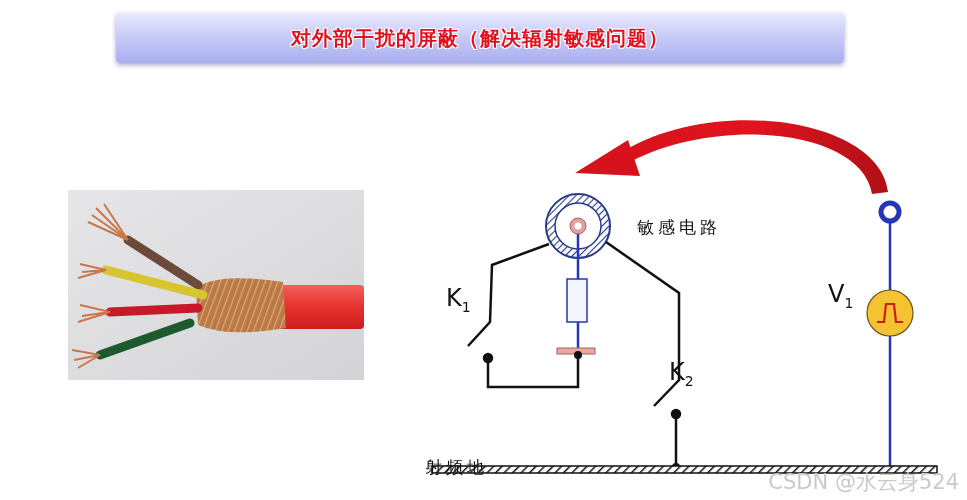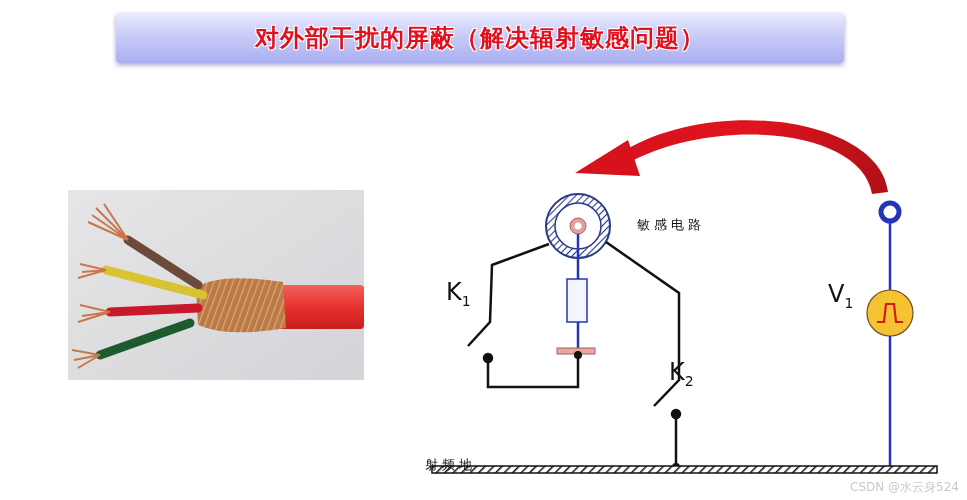--- a/index.html
+++ b/index.html
@@ -5,31 +5,31 @@
   html, body { margin: 0; padding: 0; }
   body { width: 967px; height: 500px; background: #ffffff; position: relative; overflow: hidden; font-family: "DejaVu Sans", sans-serif; }
   .title-banner {
     position: absolute; left: 116px; top: 13px; width: 728px; height: 50px;
     background: linear-gradient(180deg, #e8eaff 0%, #c9ccf7 45%, #a9aef0 100%);
     border-radius: 4px;
     box-shadow: 0 2px 5px rgba(90,90,160,0.55);
     display: flex; align-items: center; justify-content: center;
   }
   .title-text {
-    font-family: "DejaVu Sans", sans-serif; font-size: 24px; font-weight: bold; color: #e0101e;
+    font-family: "DejaVu Sans", sans-serif; font-size: 20px; font-weight: bold; color: #e0101e;
     letter-spacing: 1px;
     text-shadow: 1px 1px 0 #ffffff, -1px -1px 0 #ffffff, 1px -1px 0 #ffffff, -1px 1px 0 #ffffff;
   }
   .photo { position: absolute; left: 68px; top: 190px; width: 296px; height: 190px; }
   .diagram { position: absolute; left: 0; top: 0; width: 967px; height: 500px; }
   .lbl { position: absolute; font-family: "DejaVu Sans", sans-serif; color: #111; }
-  .lbl-cn { font-family: "DejaVu Serif", serif; font-size: 13px; letter-spacing: 4px; }
+  .lbl-cn { font-family: "DejaVu Serif", serif; font-size: 17px; letter-spacing: 4px; }
   .lbl-k { font-size: 24px; font-weight: normal; }
   .lbl-k sub { font-size: 14px; }
-  .watermark { position: absolute; right: 8px; bottom: 4px; font-size: 12px; color: #c9c9c9; font-family: "DejaVu Sans", sans-serif; }
+  .watermark { position: absolute; right: 8px; bottom: 4px; font-size: 21px; color: #c9c9c9; font-family: "DejaVu Sans", sans-serif; }
 </style>
 </head>
 <body>
 
 <div class="title-banner">
   <span class="title-text">对外部干扰的屏蔽（解决辐射敏感问题）</span>
 </div>
 
 <svg class="photo" viewBox="0 0 296 190" xmlns="http://www.w3.org/2000/svg">
   <defs>
@@ -122,21 +122,21 @@
     <path d="M877 322 L 884 322 L 886 304 L 894 304 L 896 322 L 903 322" stroke="#d21a1a" stroke-width="2.2" fill="none"></path>
   </g>
   <line x1="890" y1="336" x2="890" y2="467" stroke="#2535b8" stroke-width="2.5"></line>
 
   <rect x="432" y="466" width="505" height="7" fill="url(#ghatch)" stroke="#111" stroke-width="1.5"></rect>
 </svg>
 
 <div class="lbl lbl-cn" style="left:637px; top:216px;">敏感电路</div>
 <div class="lbl lbl-cn" style="left:425px; top:456px;">射频地</div>
 
-<div class="lbl lbl-k" style="left:446px; top:278px;">
+<div class="lbl lbl-k" style="left:446px; top:284px;">
   <span>K</span><sub>1</sub>
 </div>
 <div class="lbl lbl-k" style="left:669px; top:358px;">
   <span>K</span><sub>2</sub>
 </div>
 <div class="lbl lbl-k" style="left:828px; top:280px;">
   <span>V</span><sub>1</sub>
 </div>
 
 <div class="watermark">CSDN @水云身524</div>

